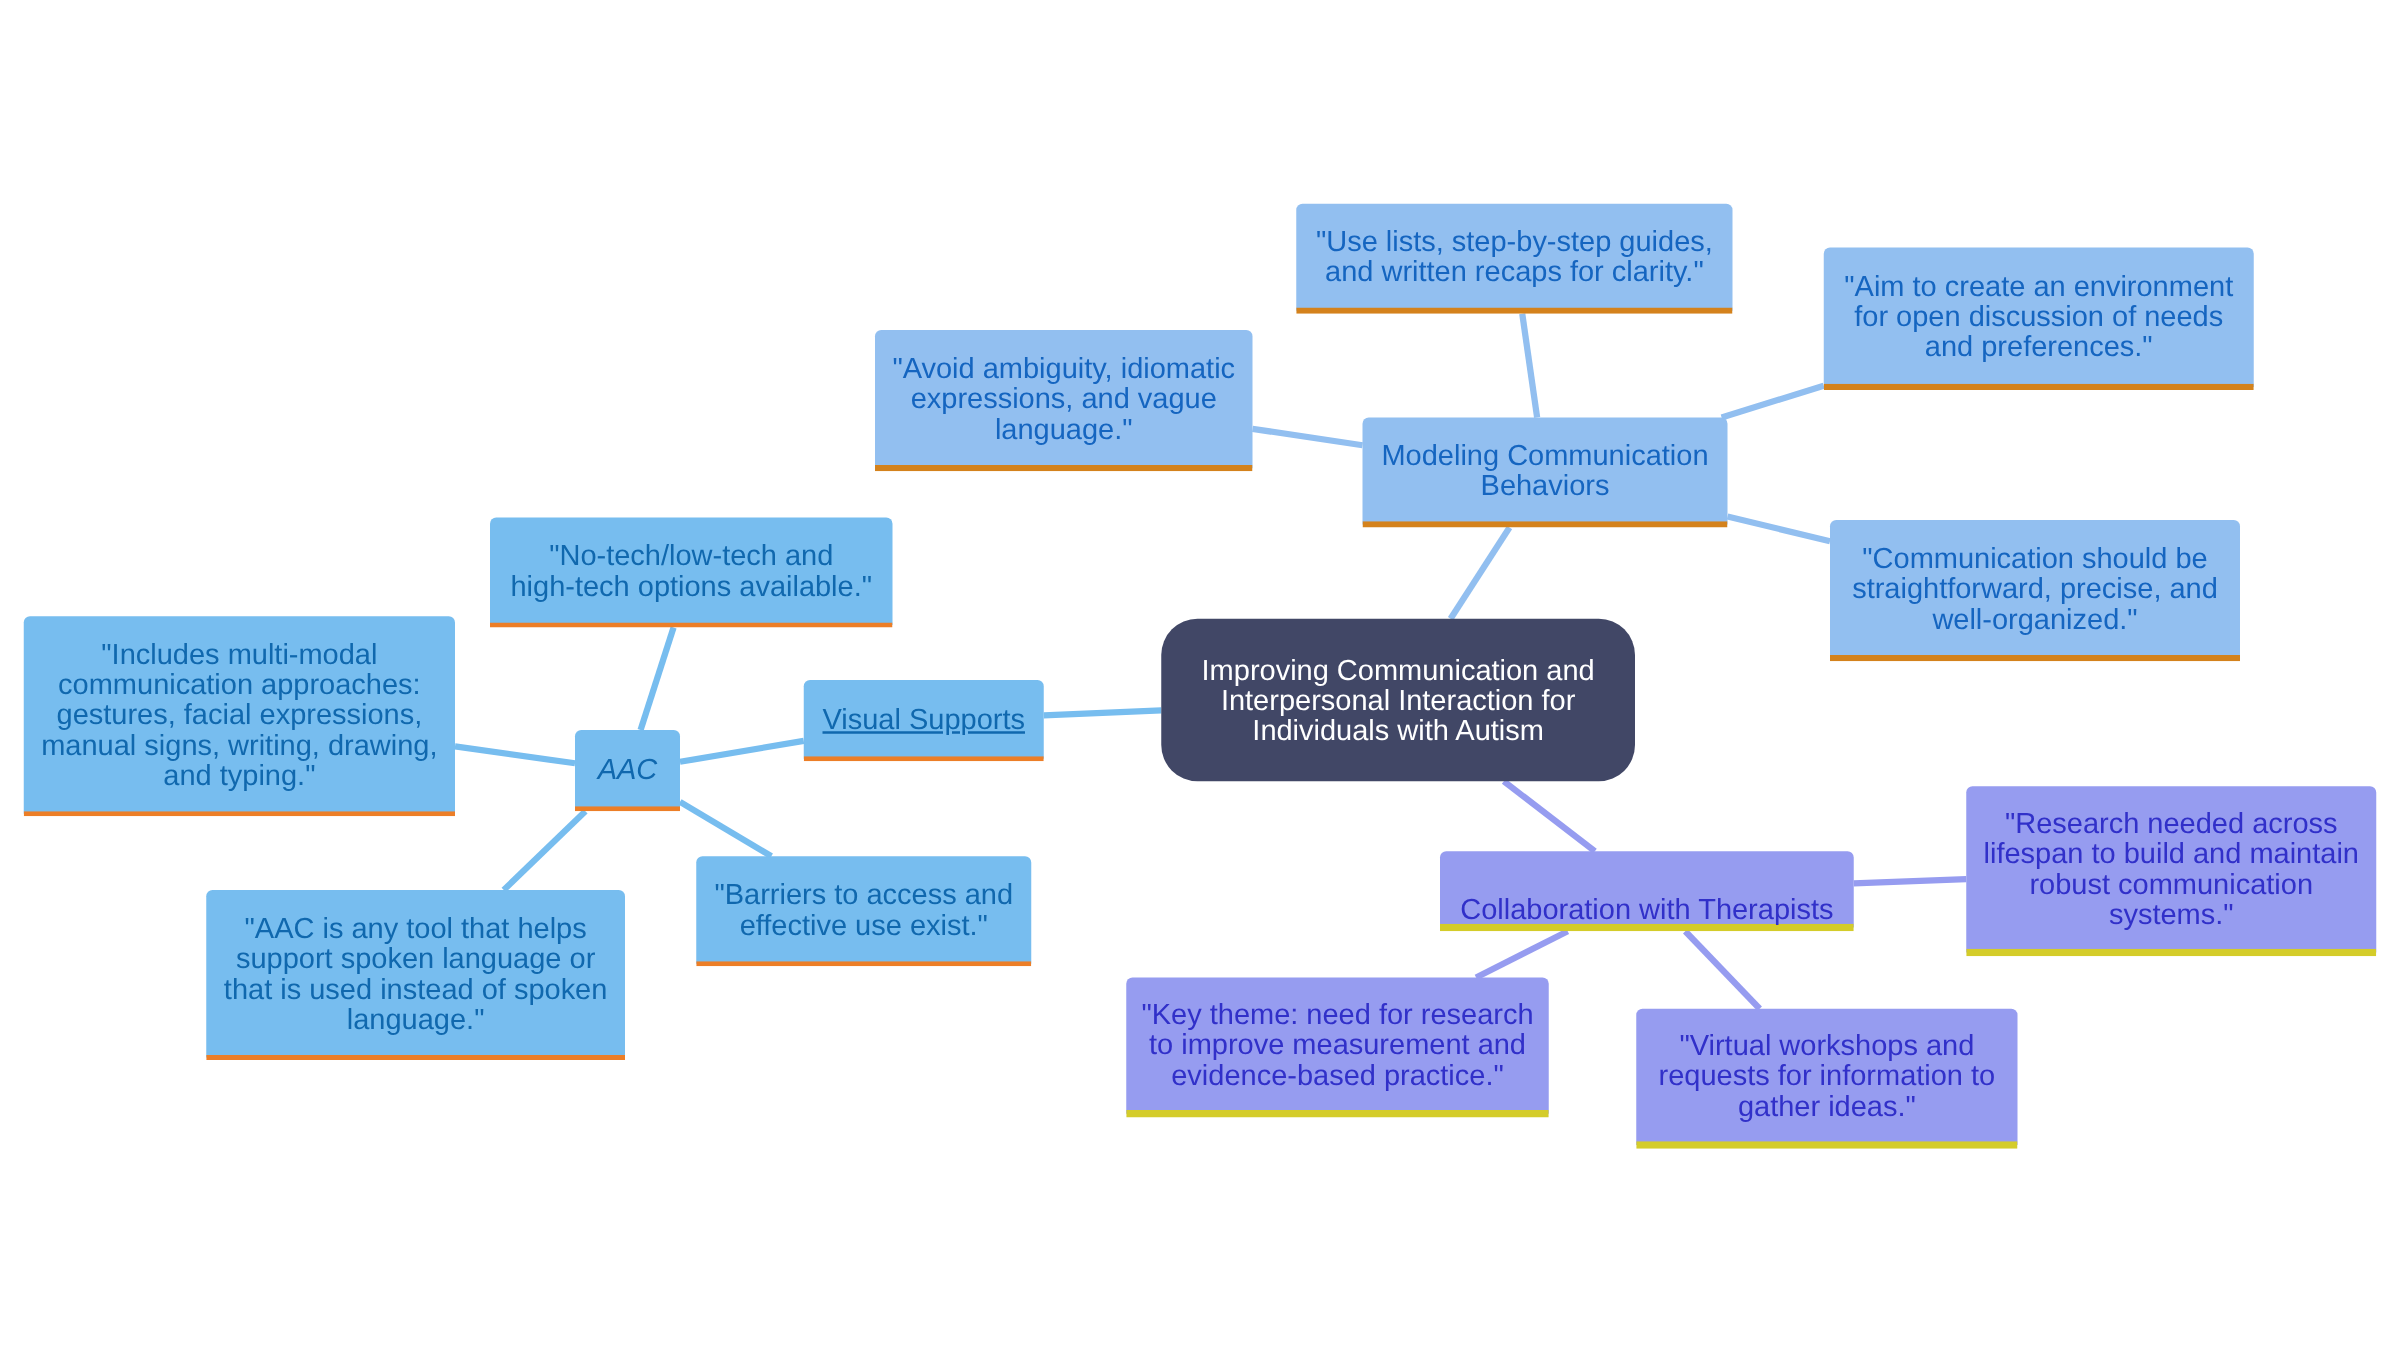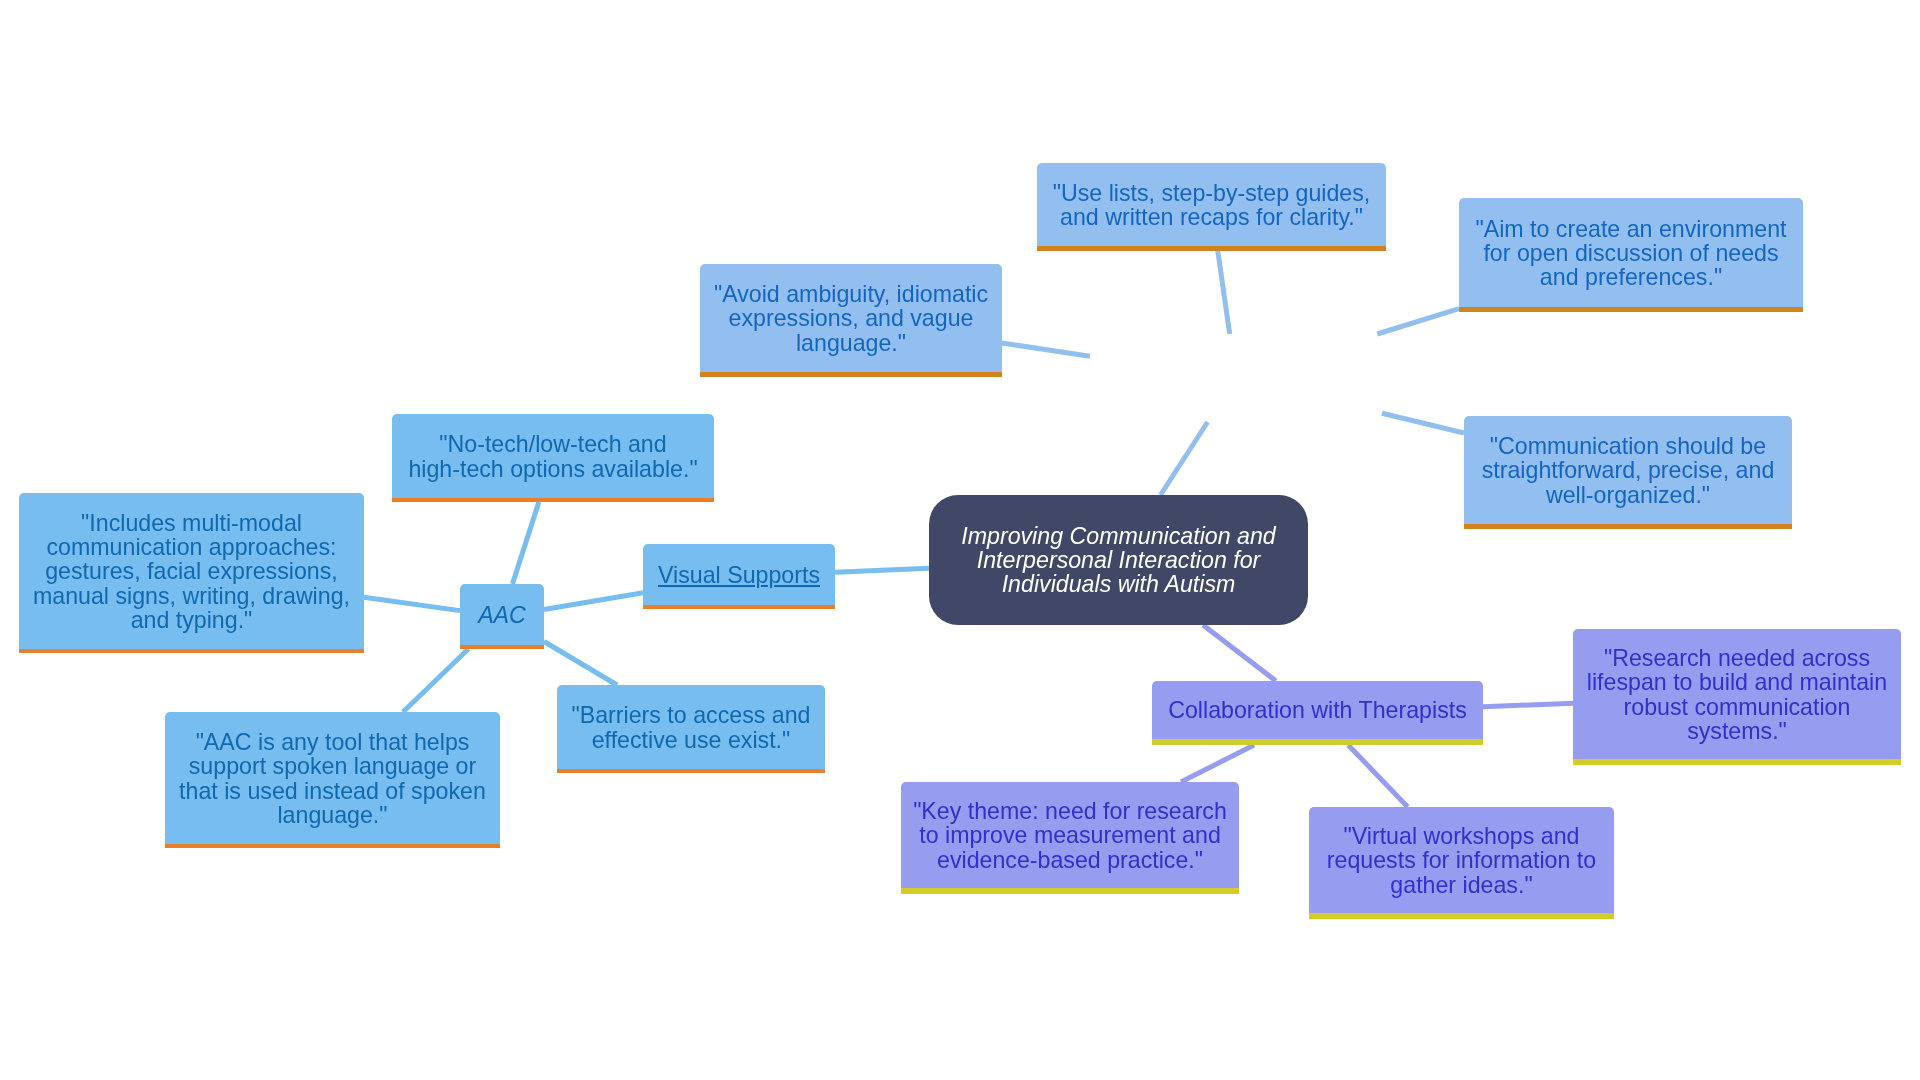--- a/index.html
+++ b/index.html
@@ -14,33 +14,33 @@
         justify-content:center;text-align:center;
         font-size:23.2px;line-height:24.2px;}
   .node-root{border-radius:29px;}
   .node-branch{border-radius:5px 5px 0 0;}
   .node-label{display:block;width:100%;white-space:pre-line;}
   .node-branch .node-label{position:relative;top:0.5px;}
   .k-root{background:#414766;color:#ffffff;}
   .k-steel{background:#92bff0;color:#1565c0;border-bottom:5px solid #d4821c;}
   .k-blue{background:#77bdef;color:#1068ae;border-bottom:4.5px solid #ec7e27;}
   .k-purple{background:#969cf0;color:#3130c9;border-bottom:6px solid #d4cc2a;}
-  #n-root{left:929px;top:495px;width:379px;height:130px;font-style:italic;}
+  #n-root{left:929px;top:495px;width:379px;height:130px;}
   #n-modeling{left:1090px;top:334px;width:292px;height:88px;}
   #n-use_lists{left:1037px;top:163px;width:349px;height:88px;}
   #n-avoid_amb{left:700px;top:264px;width:302px;height:113px;}
   #n-aim_create{left:1459px;top:198px;width:344px;height:114px;}
   #n-comm_should{left:1464px;top:416px;width:328px;height:113px;}
   #n-visual{left:643px;top:544px;width:192px;height:65px;text-decoration:underline;}
   #n-aac{left:460px;top:584px;width:84px;height:65px;font-style:italic;}
   #n-notech{left:392px;top:414px;width:322px;height:88px;}
   #n-includes{left:19px;top:493px;width:345px;height:160px;}
   #n-aac_tool{left:165px;top:712px;width:335px;height:136px;}
   #n-barriers{left:557px;top:685px;width:268px;height:88px;}
-  #n-collab{left:1152px;top:681px;width:331px;height:64px;}
+  #n-collab{left:1152px;top:681px;width:331px;height:64px;align-items:flex-end;}
   #n-research{left:1573px;top:629px;width:328px;height:136px;}
   #n-keytheme{left:901px;top:782px;width:338px;height:112px;}
   #n-virtual{left:1309px;top:807px;width:305px;height:112px;}
 </style>
 </head>
 <body>
 
 <div id="mindmap">
 
     <svg id="edge-layer" viewBox="0 0 1920 1080" width="1920" height="1080">
@@ -58,20 +58,24 @@
       <line class="edge" x1="1203.04" y1="625.00" x2="1275.88" y2="681.00" stroke="#969cf0"></line>
       <line class="edge" x1="1483.00" y1="706.69" x2="1573.00" y2="703.26" stroke="#969cf0"></line>
       <line class="edge" x1="1254.14" y1="745.00" x2="1180.88" y2="782.00" stroke="#969cf0"></line>
       <line class="edge" x1="1348.22" y1="745.00" x2="1407.74" y2="807.00" stroke="#969cf0"></line>
     </svg>
 
     <div class="node k-root node-root" id="n-root">
       <span class="node-label">Improving Communication and
 Interpersonal Interaction for
 Individuals with Autism</span>
+    </div>
+    <div class="node k-steel node-branch" id="n-modeling">
+      <span class="node-label">Modeling Communication
+Behaviors</span>
     </div>
     <div class="node k-steel node-branch" id="n-use_lists">
       <span class="node-label">"Use lists, step-by-step guides,
 and written recaps for clarity."</span>
     </div>
     <div class="node k-steel node-branch" id="n-avoid_amb">
       <span class="node-label">"Avoid ambiguity, idiomatic
 expressions, and vague
 language."</span>
     </div>

